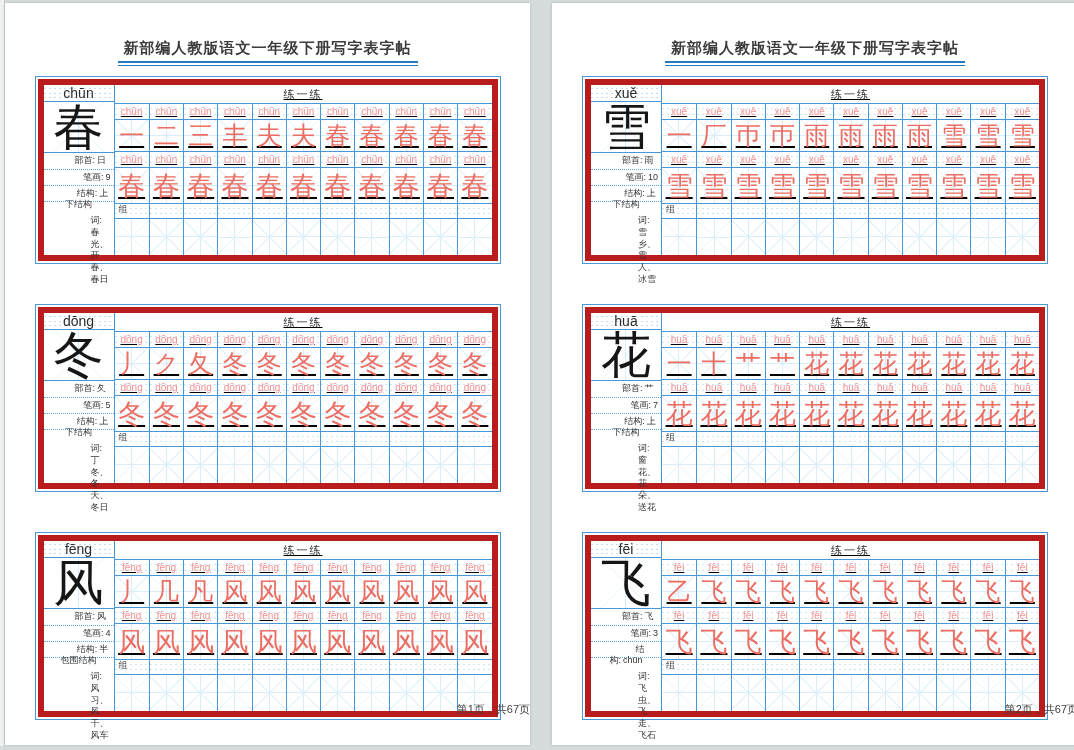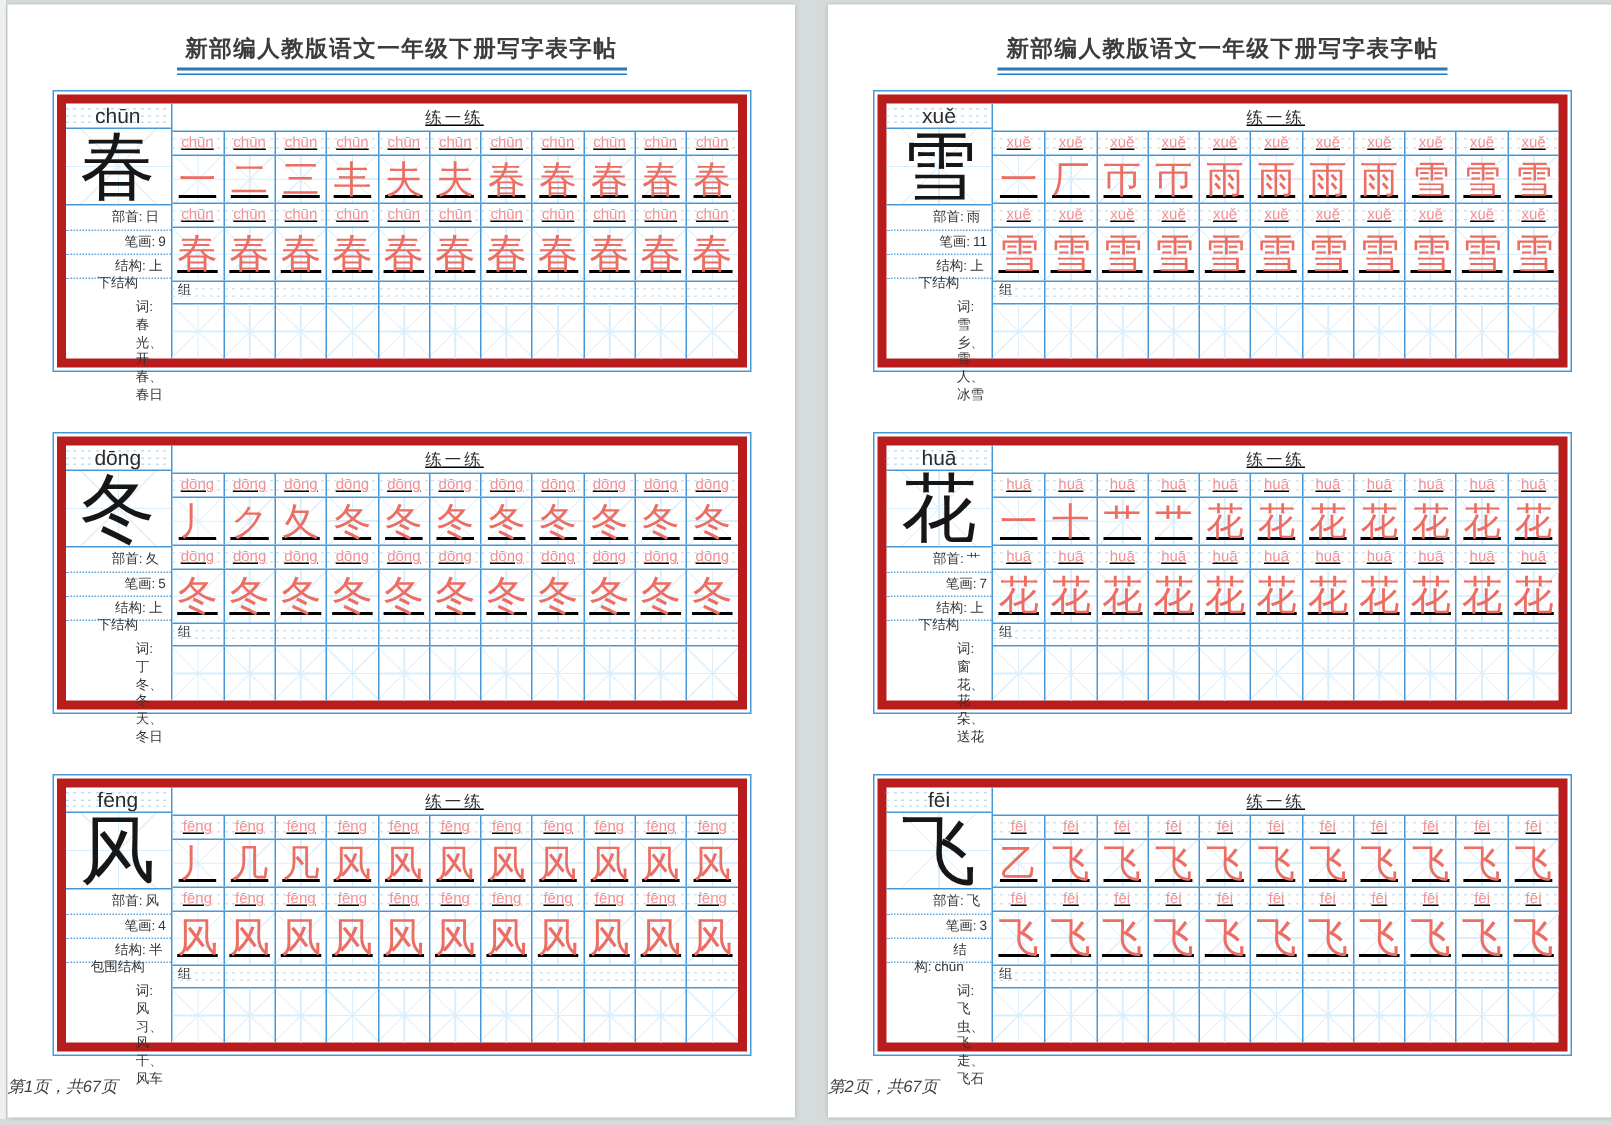--- a/index.html
+++ b/index.html
@@ -9,21 +9,21 @@
     font-family:"Liberation Sans", sans-serif;
   }
   .edge-sliver{position:absolute;left:0;top:0;width:4px;height:746px;background:#eef1ee;border-right:1px solid #c9cfcf;}
   .page{
     position:absolute;top:3px;height:742px;background:#ffffff;
     box-shadow:0 0 3px rgba(0,0,0,.18);
   }
   .page-1{left:5px;width:525px;}
   .page-2{left:552px;width:526px;}
   .page-title{
-    margin-top:20px;text-align:center;font-size:15px;font-weight:600;
+    margin-top:36px;text-align:center;font-size:15px;font-weight:600;
     color:#3c3c3c;letter-spacing:1px;
   }
   .title-underline{
     width:300px;height:2px;margin:3px auto 0;
     border-top:2px solid #2679bc;border-bottom:1px solid #2679bc;
   }
   .blocks{margin-top:10px;}
   .block{
     width:460px;margin:0 auto 40px;border:1px solid #4898d8;padding:2px;background:#fff;
   }
@@ -91,22 +91,22 @@
   .row.pinyin-empty{height:14px;}
   .row.pinyin-empty .cell{
     background-image:
       repeating-linear-gradient(90deg,#cde4f5 0 2px,transparent 2px 5px),
       repeating-linear-gradient(90deg,#cde4f5 0 2px,transparent 2px 5px);
     background-size:100% 1px;background-repeat:no-repeat;
     background-position:0 28%,0 72%;
   }
   .row.grid-empty{flex:1;}
   .page-footer{
-    position:absolute;bottom:13px;left:0;width:100%;
-    text-align:left;font-size:11px;color:#3e3e3e;font-style:italic;
+    position:absolute;bottom:28px;left:0;width:100%;
+    text-align:right;font-size:11px;color:#3e3e3e;
   }
 </style>
 </head>
 <body>
 
 <div class="edge-sliver"></div>
 
 <div class="page page-1">
   <div class="page-title">新部编人教版语文一年级下册写字表字帖</div>
   <div class="title-underline"></div>
@@ -424,21 +424,21 @@
   <div class="blocks">
       <div class="block">
     <div class="block-inner">
       <div class="info-col">
         <div class="pinyin-box">xuě</div>
         <div class="bigchar-box mizige">雪</div>
         <div class="info-row sep r1">
           <span class="lbl">部首:</span><span>雨</span>
         </div>
         <div class="info-row sep r2">
-          <span class="lbl">笔画:</span><span>11</span>
+          <span class="lbl">笔画:</span><span>10</span>
         </div>
         <div class="info-row sep r3">
           <span class="lbl">结构:</span><span>上下结构</span>
         </div>
         <div class="info-row r4">
           <span class="lbl">组词:</span><span>雪乡、雪人、冰雪</span>
         </div>
       </div>
       <div class="practice">
         <div class="p-header">练一练</div>

